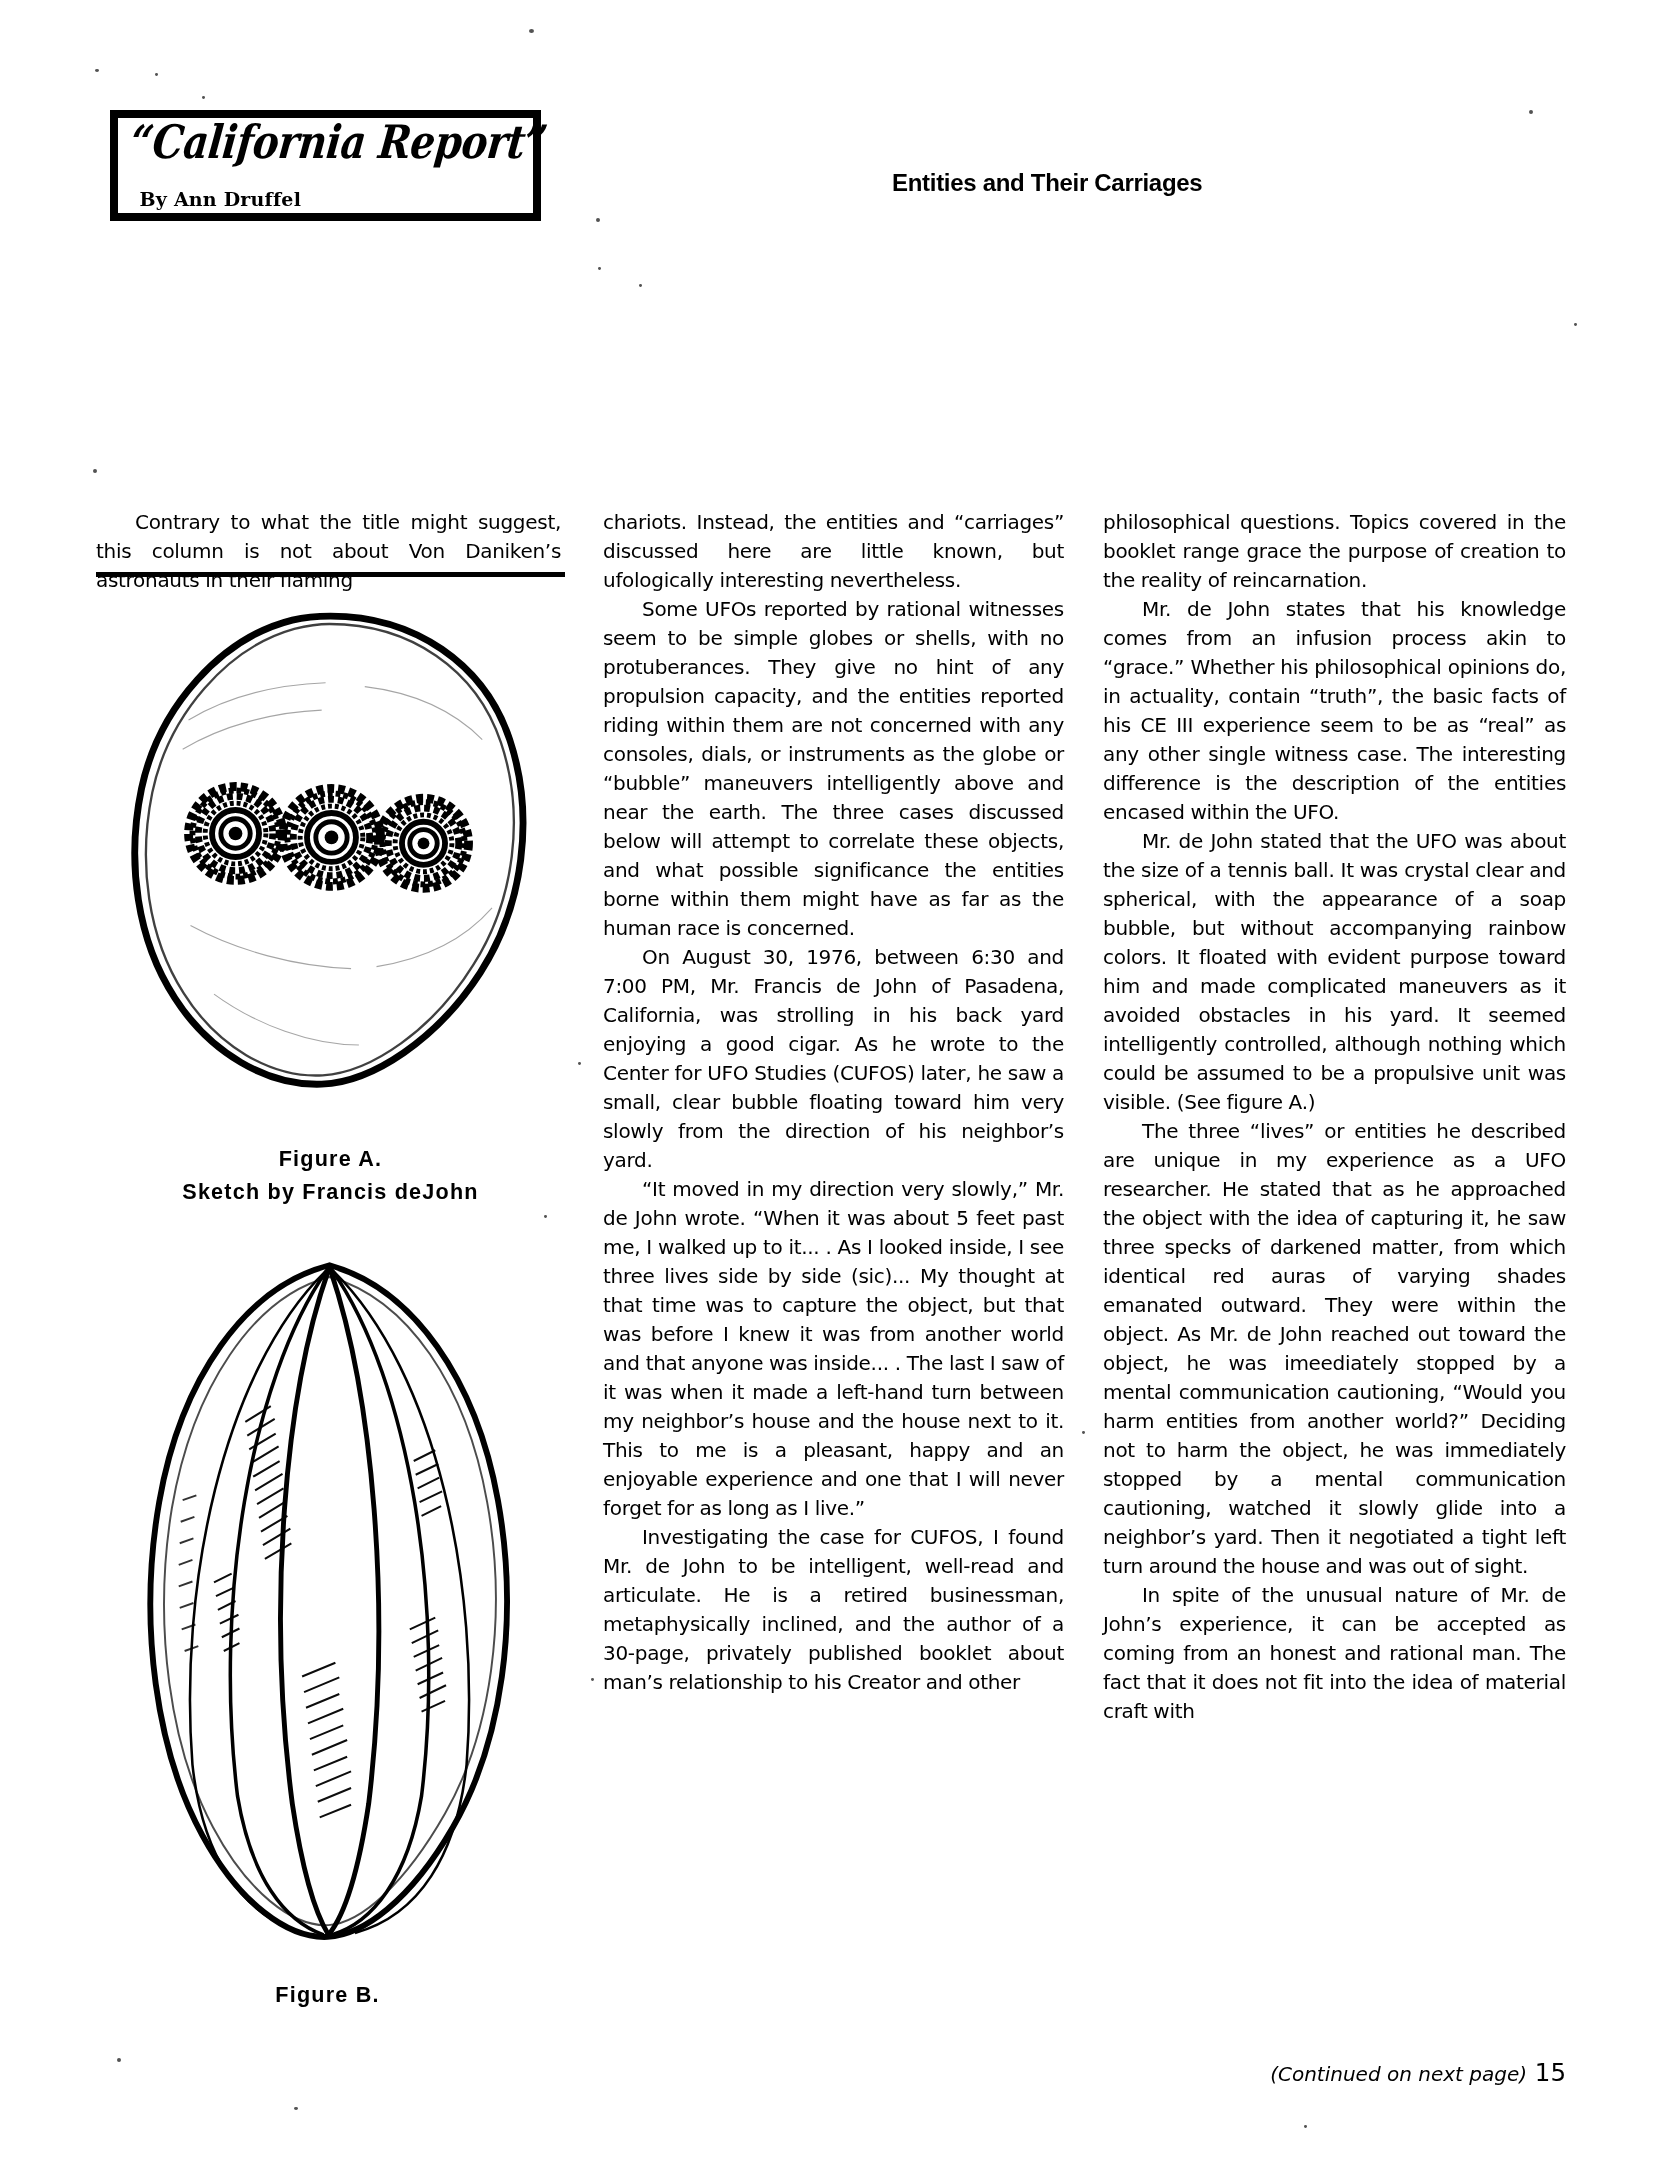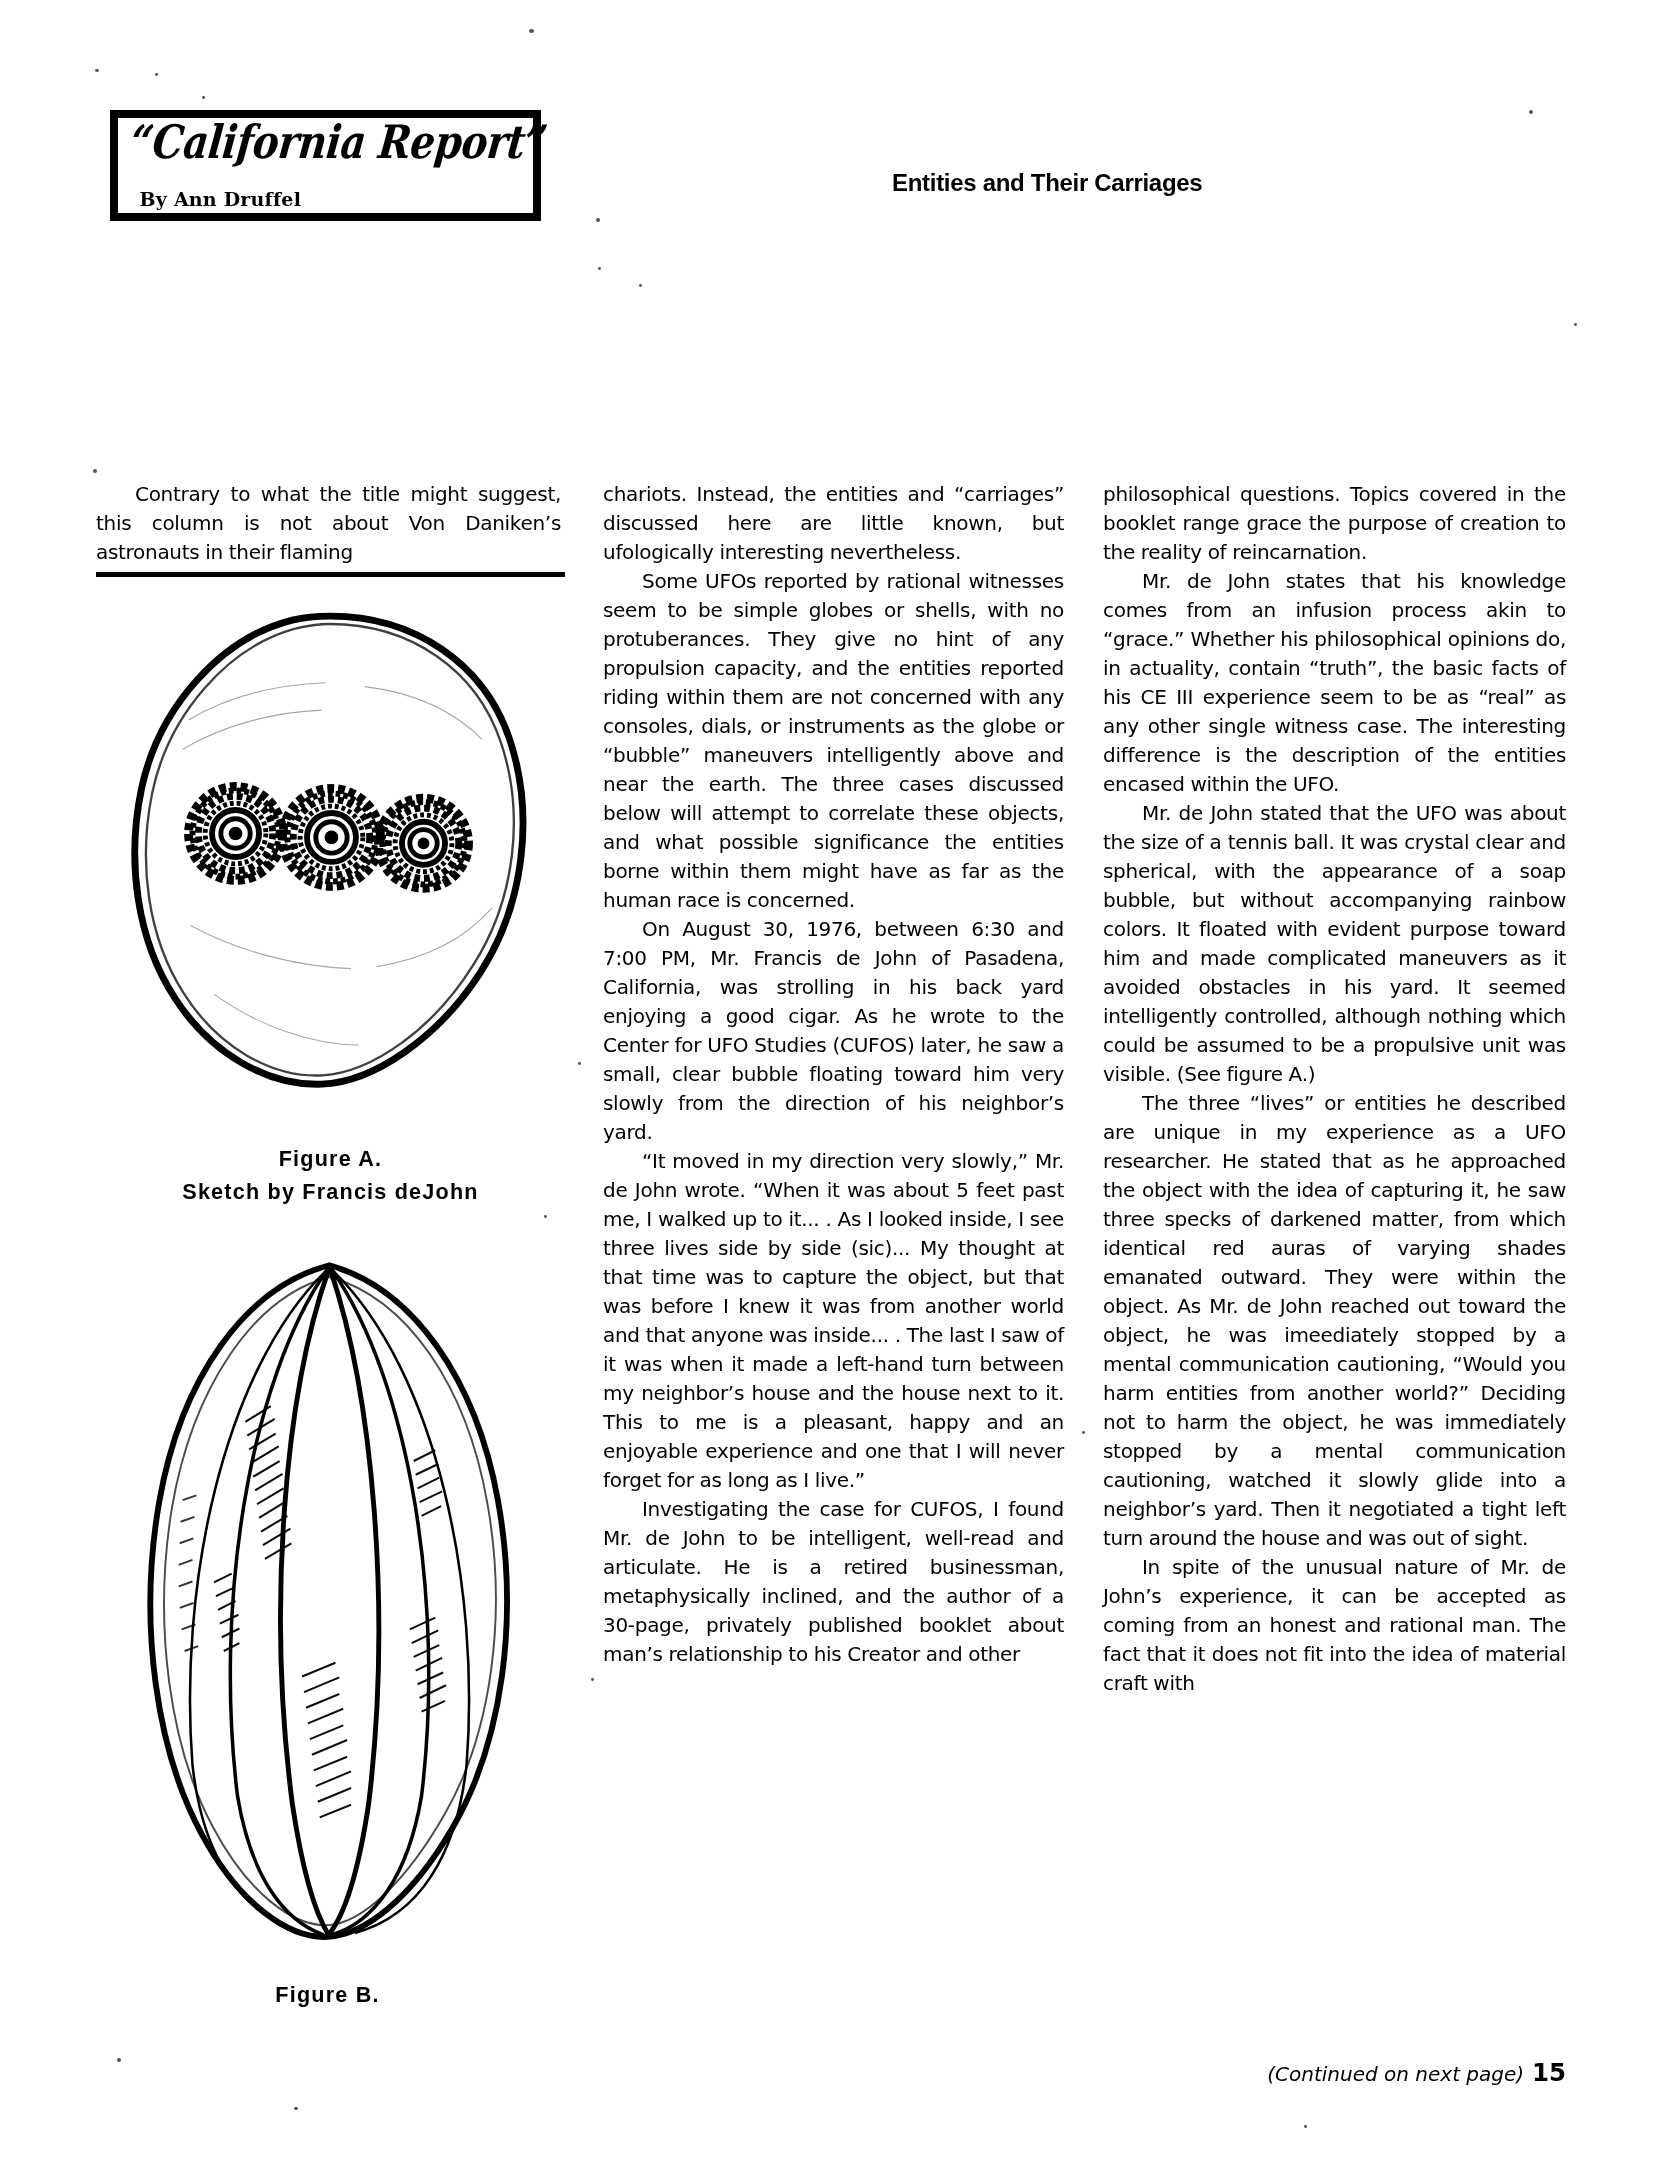--- a/index.html
+++ b/index.html
@@ -74,21 +74,21 @@
     font-family: Liberation Sans, sans-serif;
     font-weight: 700;
     font-size: 24px;
     letter-spacing: -0.3px;
     white-space: nowrap;
   }
 
   
   .col {
     position: absolute;
-    top: 480px;
+    top: 508px;
     width: 463px;
     font-family: "DejaVu Sans", sans-serif;
     font-size: 20px;
     line-height: 29px;
     text-align: justify;
     text-justify: inter-word;
     letter-spacing: -0.3px;
     word-spacing: -0.2px;
   }
   #col-1 { left: 96px;  width: 465px; }
@@ -140,21 +140,21 @@
     width: 463px;
     text-align: right;
     font-family: "DejaVu Sans", sans-serif;
     font-size: 20px;
     white-space: nowrap;
   }
   .footer-cont {
     font-style: italic;
   }
   .footer-page {
-    font-weight: 700;
+    font-weight: 400;
     font-size: 24.5px;
     margin-left: 7.8px;
   }
 </style>
 </head>
 <body>
 
 <div class="page">
 
   <div class="speck" style="left:95px;  top:69px;  width:3.9px; height:2.9px;"></div>

